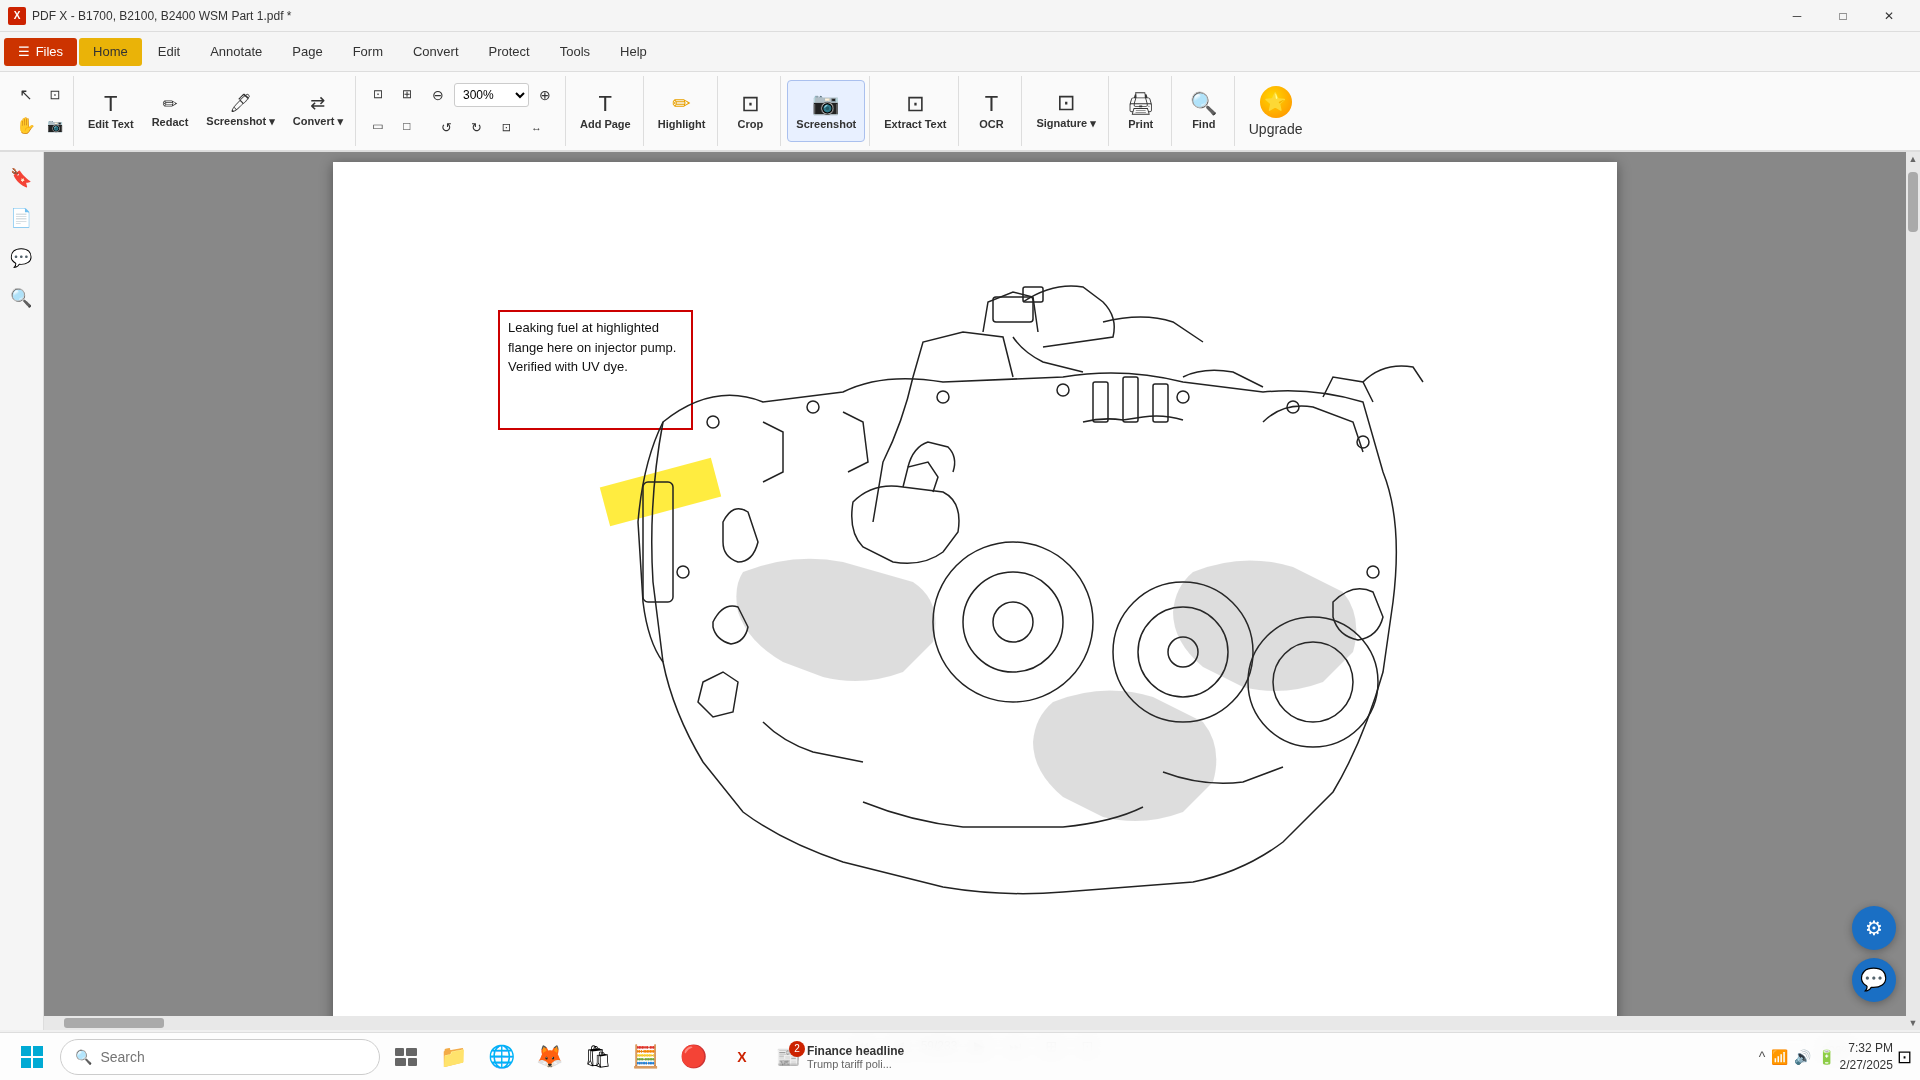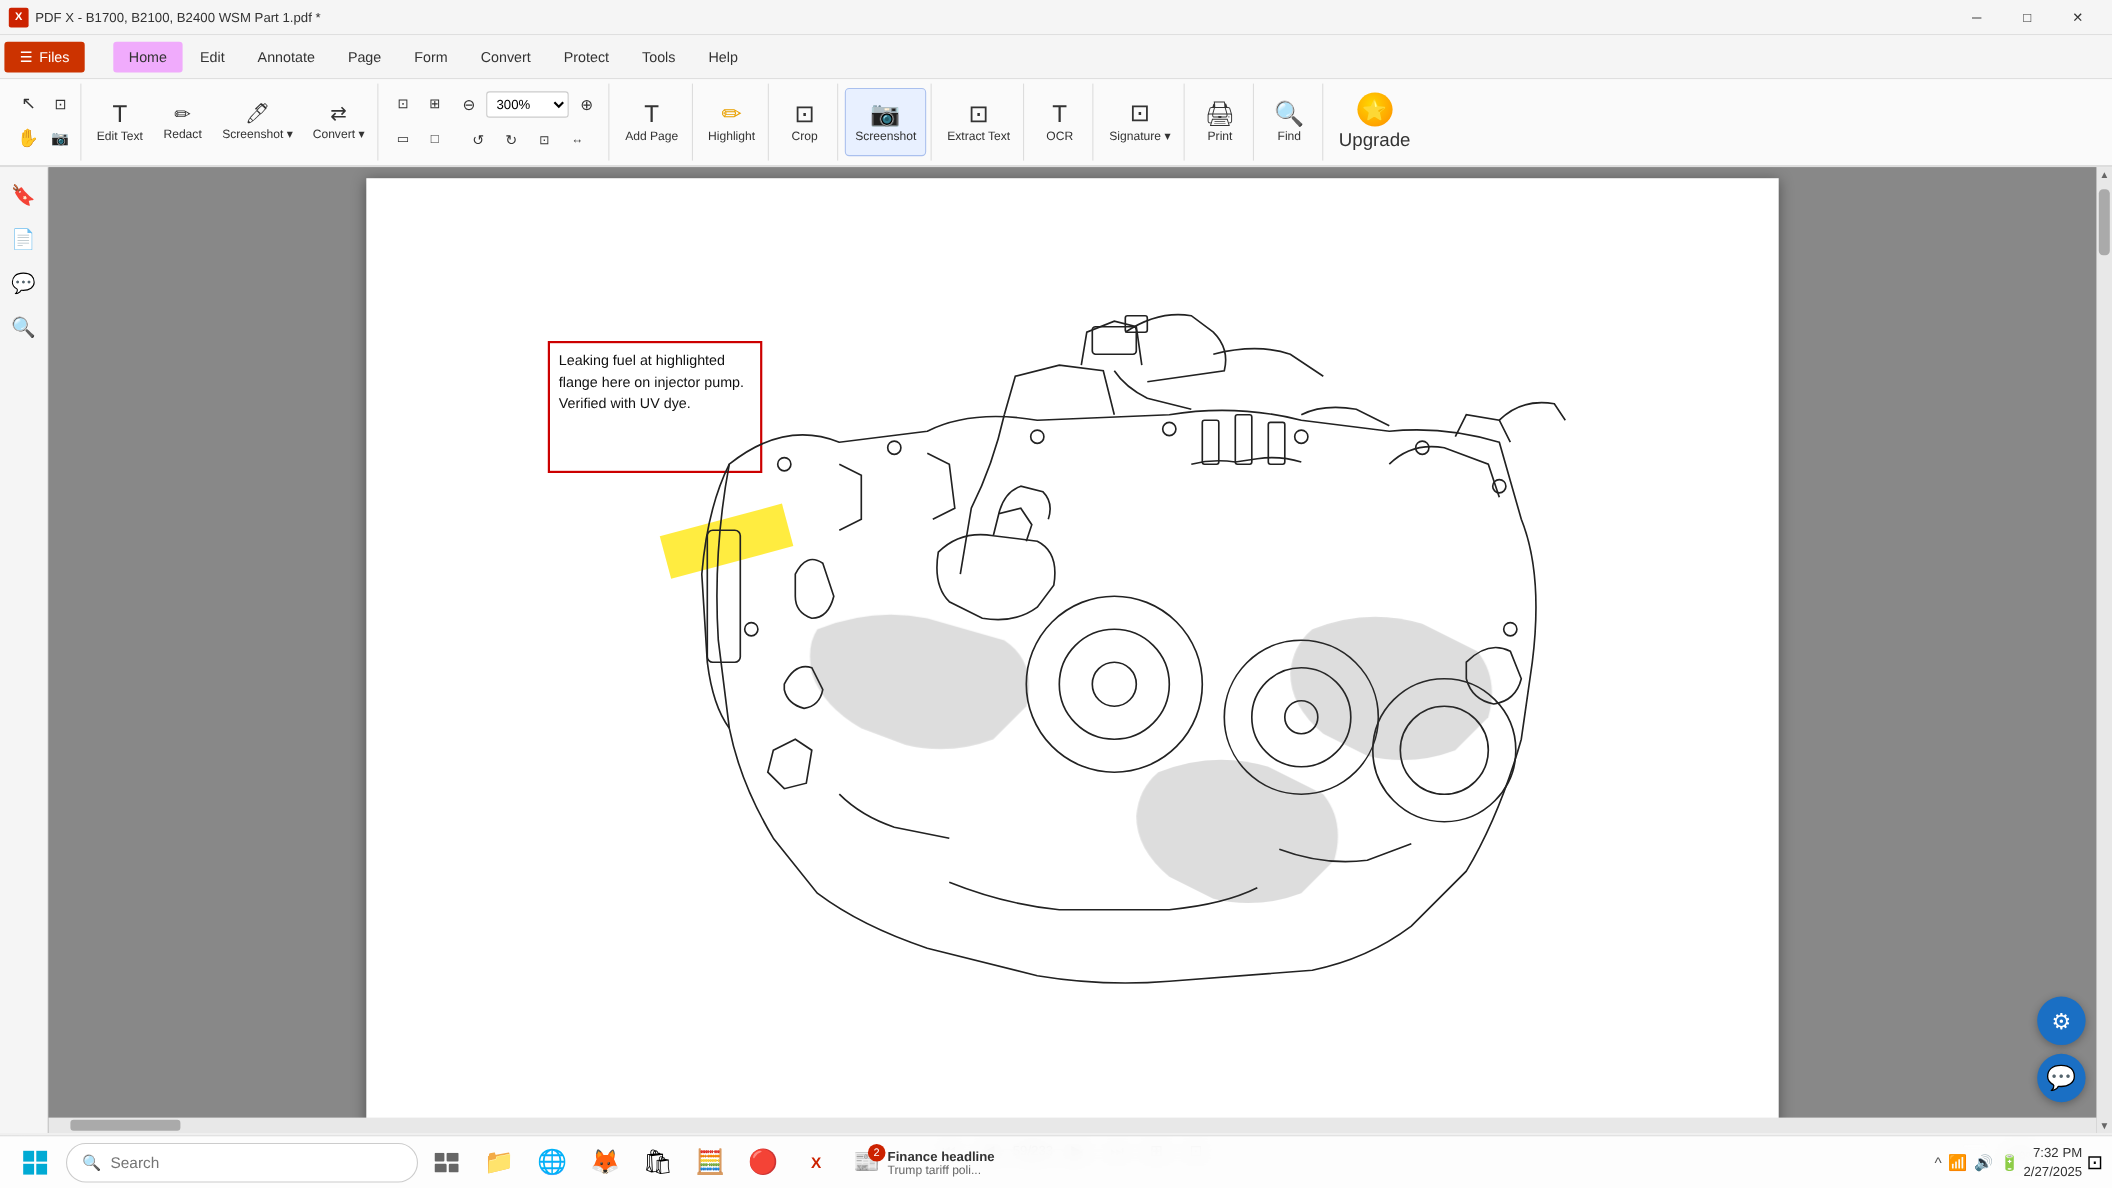--- a/index.html
+++ b/index.html
@@ -46,21 +46,21 @@
     .menu-item {
       padding: 4px 14px;
       cursor: pointer;
       font-size: 13px;
       color: #333;
       height: 28px;
       display: flex;
       align-items: center;
       border-radius: 3px;
     }
-    .menu-item.active { background: #f0abfc; margin-left: 24px; }
+    .menu-item.active { background: #eab308; }
 
     
     #toolbar {
       height: 80px;
       background: #fafafa;
       display: flex;
       align-items: center;
       padding: 0 8px;
       border-bottom: 2px solid #ddd;
       gap: 2px;
@@ -82,21 +82,21 @@
       padding: 4px 8px;
       cursor: pointer;
       border-radius: 4px;
       min-width: 52px;
       height: 62px;
       gap: 3px;
       color: #333;
       font-size: 11px;
     }
     .tb-btn .icon { font-size: 22px; line-height: 1; }
-    .tb-btn .label { font-size: 11px; white-space: nowrap; }
+    .tb-btn .label { font-size: 11px; white-space: nowrap; font-weight: bold; }
     .tb-btn-small {
       display: flex;
       align-items: center;
       justify-content: center;
       width: 28px;
       height: 28px;
       cursor: pointer;
       border-radius: 3px;
       font-size: 14px;
       color: #333;
@@ -600,21 +600,21 @@
   <div class="toolbar-group">
     <div class="tb-btn">
       <span class="icon" style="font-size:22px;">🔍</span>
       <span class="label">Find</span>
     </div>
   </div>
 
   <div class="toolbar-group">
     <div class="tb-btn-upgrade">
       <div class="upgrade-icon">⭐</div>
-      <span style="font-size:17px;">Upgrade</span>
+      <span style="font-size:14px;">Upgrade</span>
     </div>
   </div>
 </div>
 
 <div id="sidebar">
   <div class="sidebar-btn">🔖</div>
   <div class="sidebar-btn">📄</div>
   <div class="sidebar-btn">💬</div>
   <div class="sidebar-btn">🔍</div>
 </div>

